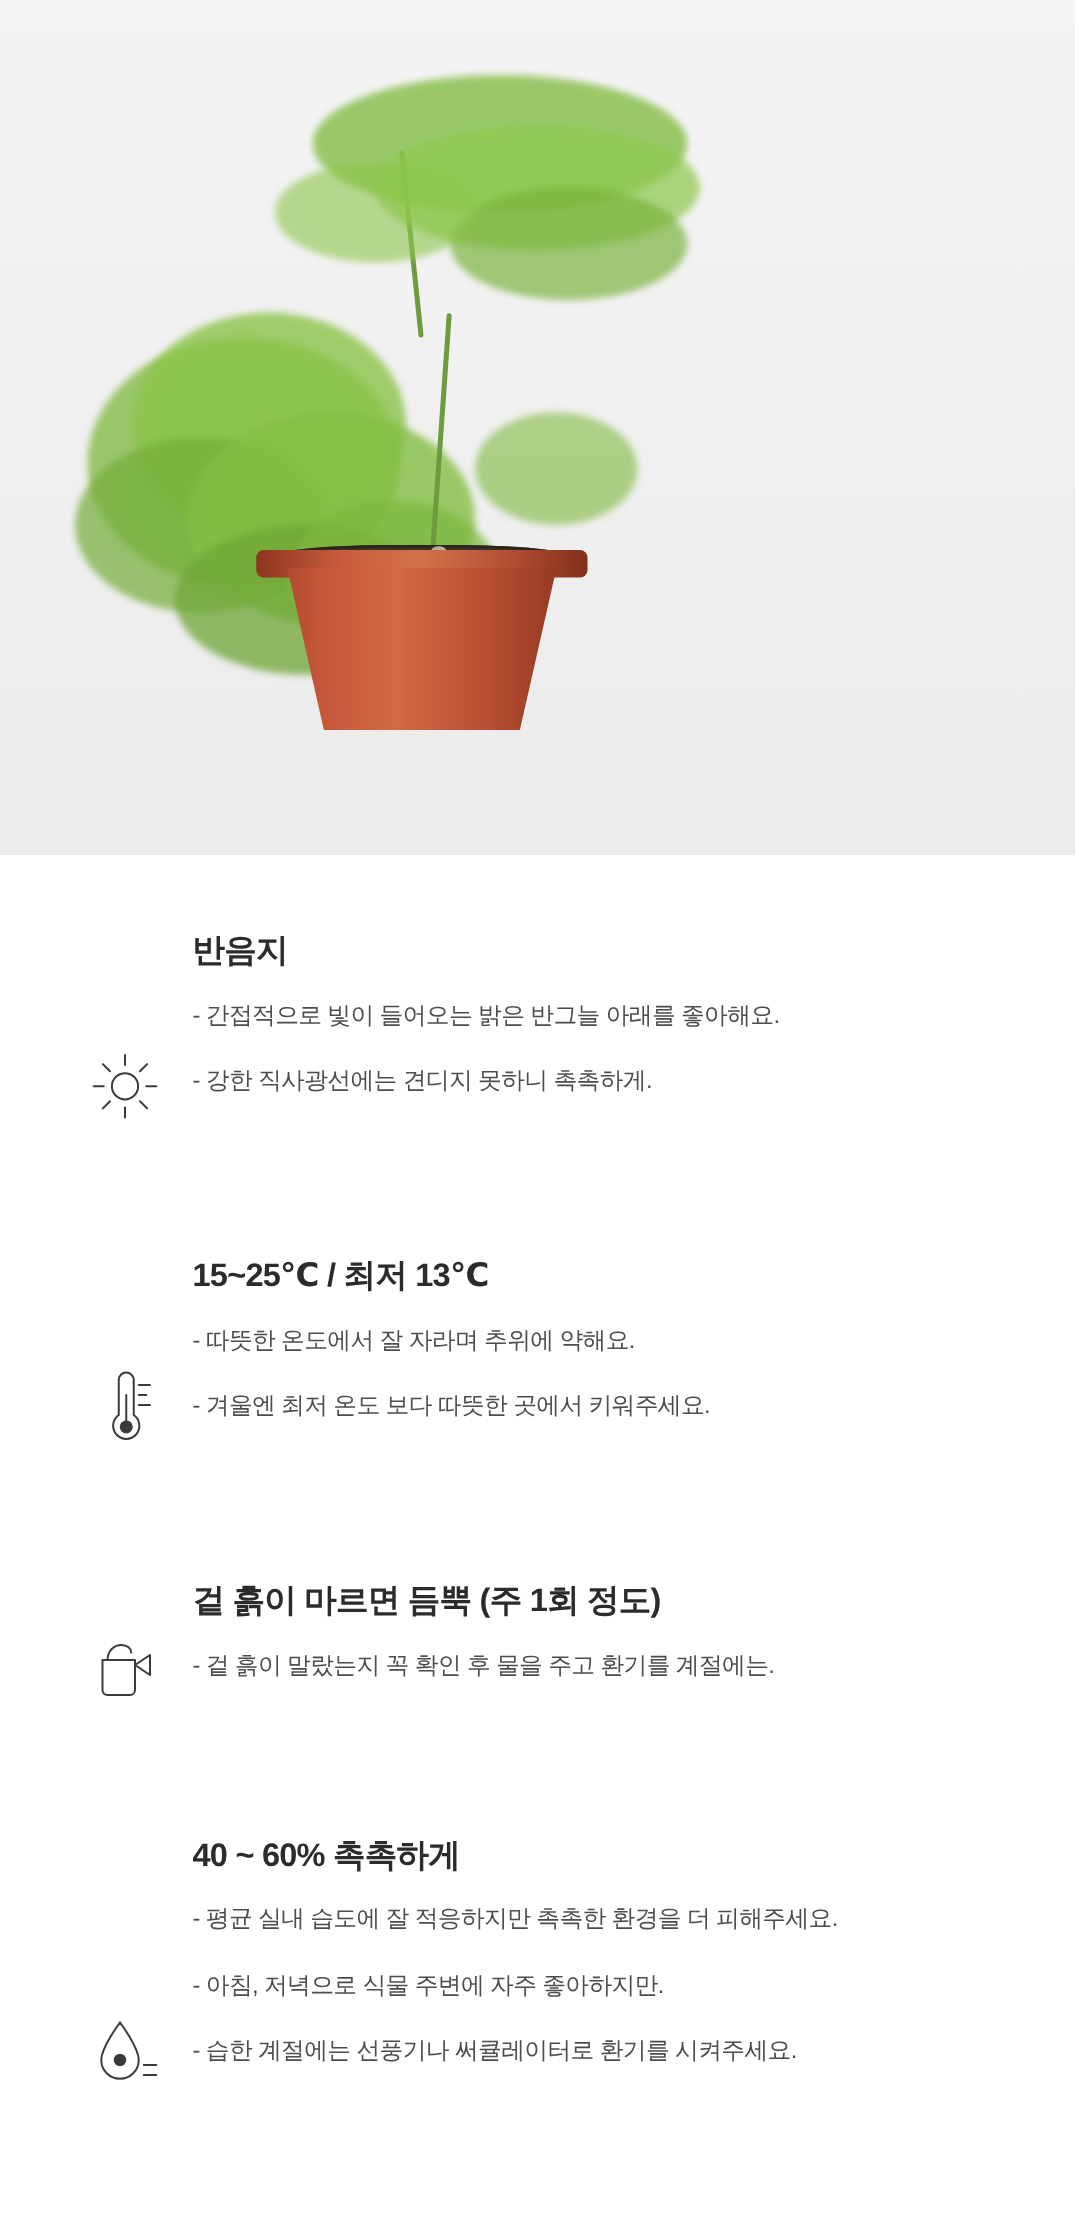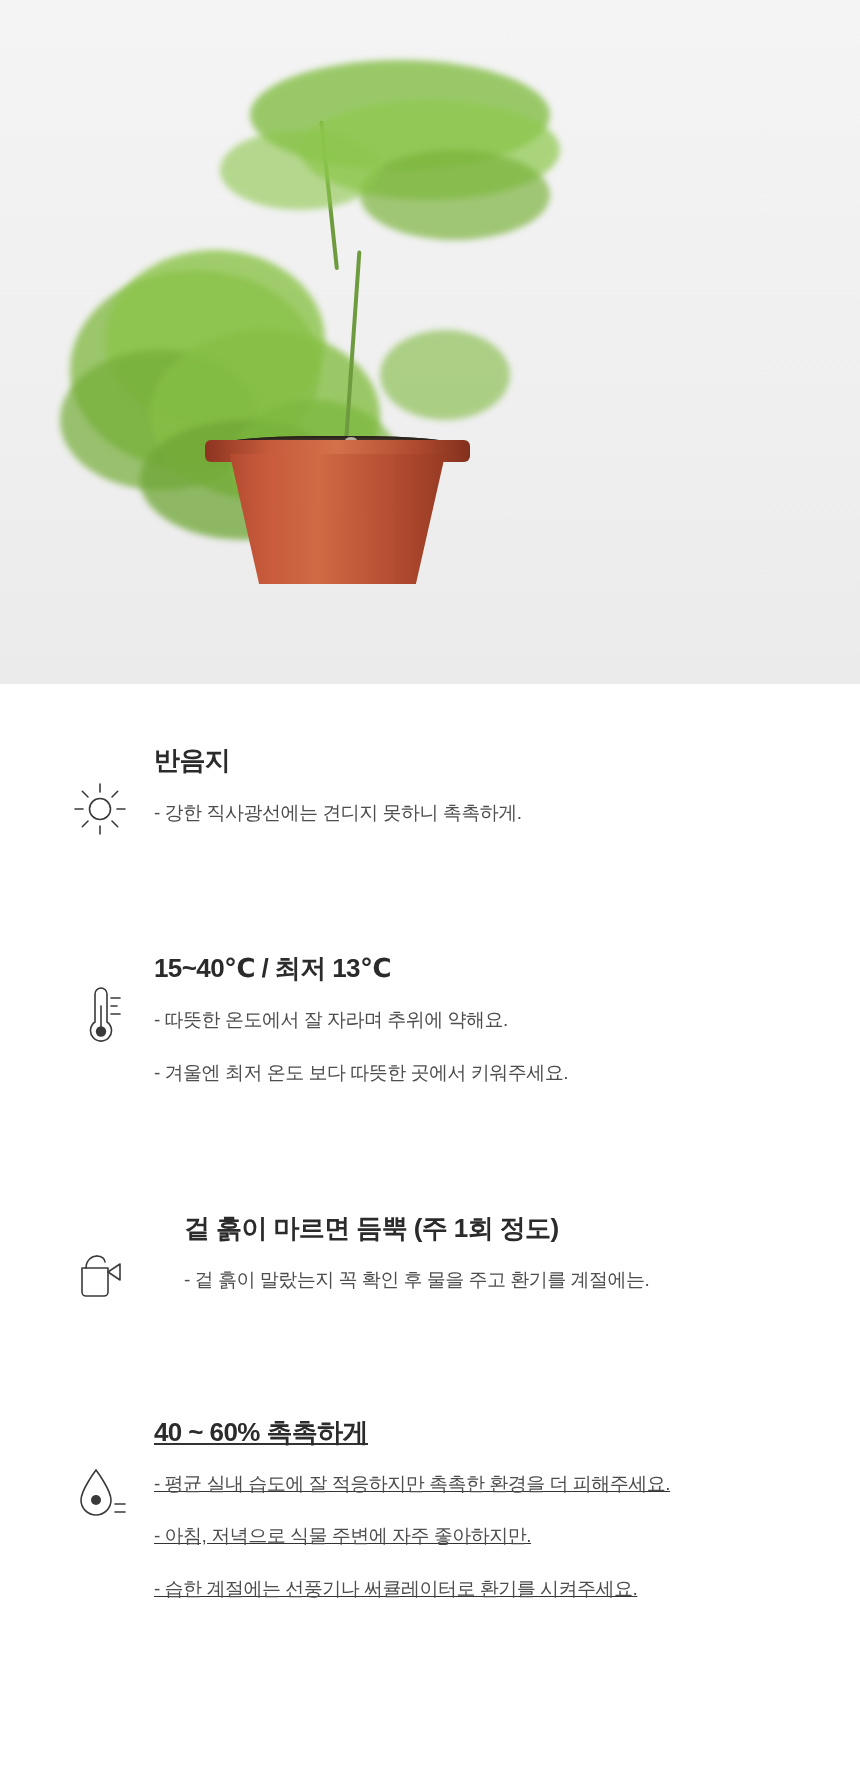--- a/index.html
+++ b/index.html
@@ -82,25 +82,25 @@
     transform-origin: bottom center;
     border-radius: 2px;
   }
 
   
   .care {
     padding: 60px 0 70px 0;
   }
   .care-row {
     display: flex;
-    align-items: flex-start;
+    align-items: flex-end;
     padding: 0 0 0 52px;
     margin-bottom: 96px;
   }
-  .care-row:last-child { margin-bottom: 0; text-decoration: underline; }
+  .care-row:last-child { margin-bottom: 0; }
 
   .care-icon {
     width: 96px;
     flex: 0 0 96px;
     display: flex;
     align-items: center;
     justify-content: center;
     padding-top: 36px;
   }
   .care-body {
@@ -119,21 +119,21 @@
     font-size: 19px;
     color: #4d4d4d;
     letter-spacing: -0.5px;
     line-height: 1.75;
     white-space: nowrap;
   }
 
   
   .row-light   { margin-bottom: 104px; }
   .row-temp    { margin-bottom: 104px; }
-  .row-water   { margin-bottom: 100px; gap: 30px; }
+  .row-water   { margin-bottom: 100px; }
 
   .row-light .care-icon   { padding-top: 34px; }
   .row-temp .care-icon    { padding-top: 30px; }
   .row-water .care-icon   { padding-top: 34px; }
   .row-humid .care-icon   { padding-top: 46px; }
 
   svg { display: block; }
 </style>
 </head>
 <body>
@@ -179,37 +179,38 @@
           <line x1="6" y1="31" x2="14" y2="31"></line>
           <line x1="48" y1="31" x2="56" y2="31"></line>
           <line x1="13.3" y1="13.3" x2="19" y2="19"></line>
           <line x1="43" y1="43" x2="48.7" y2="48.7"></line>
           <line x1="48.7" y1="13.3" x2="43" y2="19"></line>
           <line x1="19" y1="43" x2="13.3" y2="48.7"></line>
         </svg>
       </div>
       <div class="care-body">
         <h3 class="care-title">반음지</h3>
+        <p class="care-line">- 간접적으로 빛이 들어오는 밝은 반그늘 아래를 좋아해요.</p>
         <p class="care-line">- 강한 직사광선에는 견디지 못하니 촉촉하게.</p>
       </div>
     </div>
 
     <div class="care-row row-temp">
       <div class="care-icon">
         <svg width="62" height="68" viewBox="0 0 62 68" fill="none" stroke="#3a3a3a" stroke-width="1.6" stroke-linecap="round">
           <path d="M26 12 a6 6 0 0 1 12 0 v28 a10.5 10.5 0 1 1 -12 0 z"></path>
           <circle cx="32" cy="49.5" r="5.2" fill="#3a3a3a" stroke="none"></circle>
           <line x1="32" y1="24" x2="32" y2="45"></line>
           <line x1="42" y1="16" x2="51" y2="16"></line>
           <line x1="42" y1="24" x2="48" y2="24"></line>
           <line x1="42" y1="32" x2="51" y2="32"></line>
         </svg>
       </div>
       <div class="care-body">
-        <h3 class="care-title">15~40℃ / 최저 13℃</h3>
+        <h3 class="care-title">15~25℃ / 최저 13℃</h3>
         <p class="care-line">- 따뜻한 온도에서 잘 자라며 추위에 약해요.</p>
         <p class="care-line">- 겨울엔 최저 온도 보다 따뜻한 곳에서 키워주세요.</p>
       </div>
     </div>
 
     <div class="care-row row-water">
       <div class="care-icon">
         <svg width="68" height="62" viewBox="0 0 68 62" fill="none" stroke="#3a3a3a" stroke-width="1.6" stroke-linecap="round" stroke-linejoin="round">
           <path d="M16 22 h26 v24 a4 4 0 0 1 -4 4 h-18 a4 4 0 0 1 -4 -4 z"></path>
           <path d="M42 26 l12 -8 v16 z"></path>

